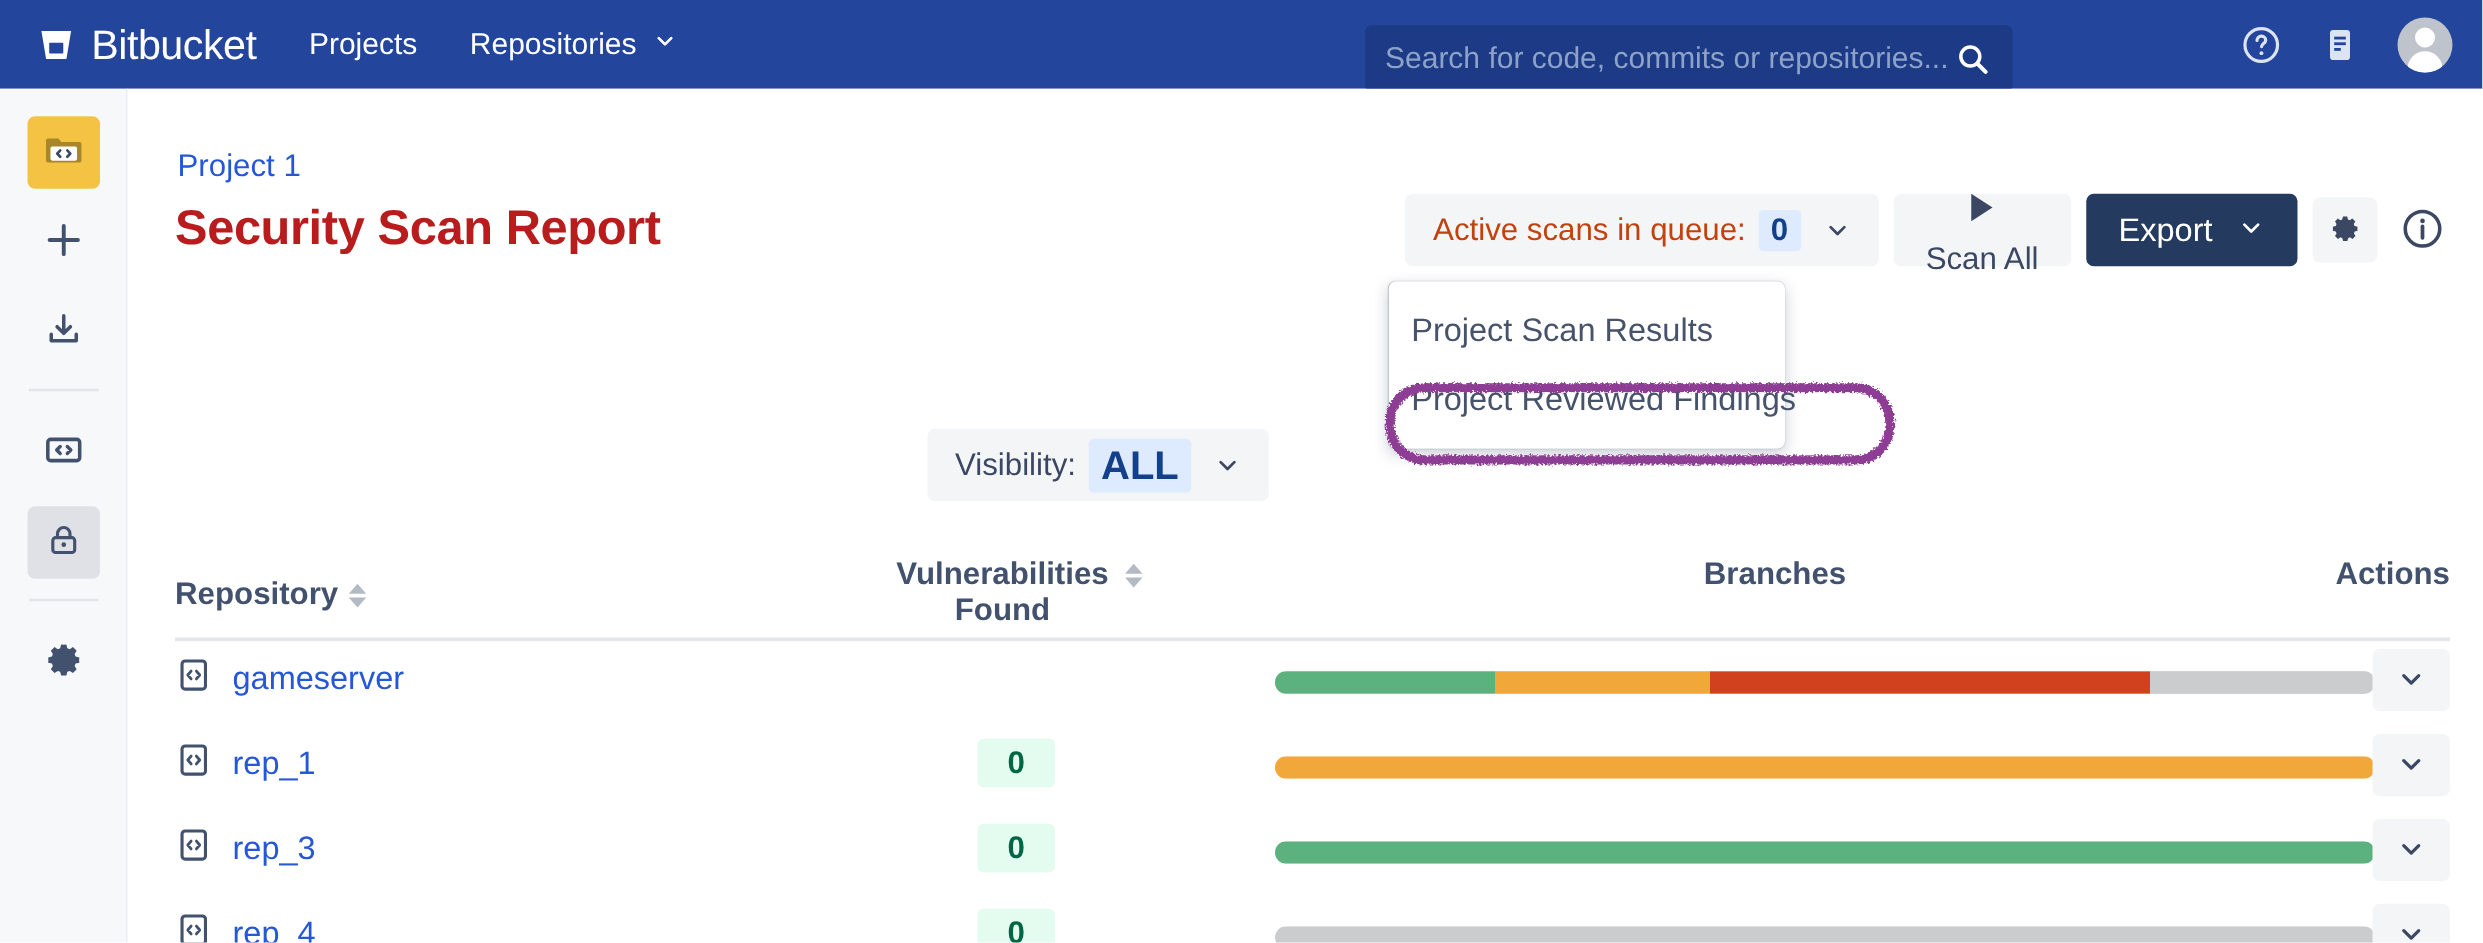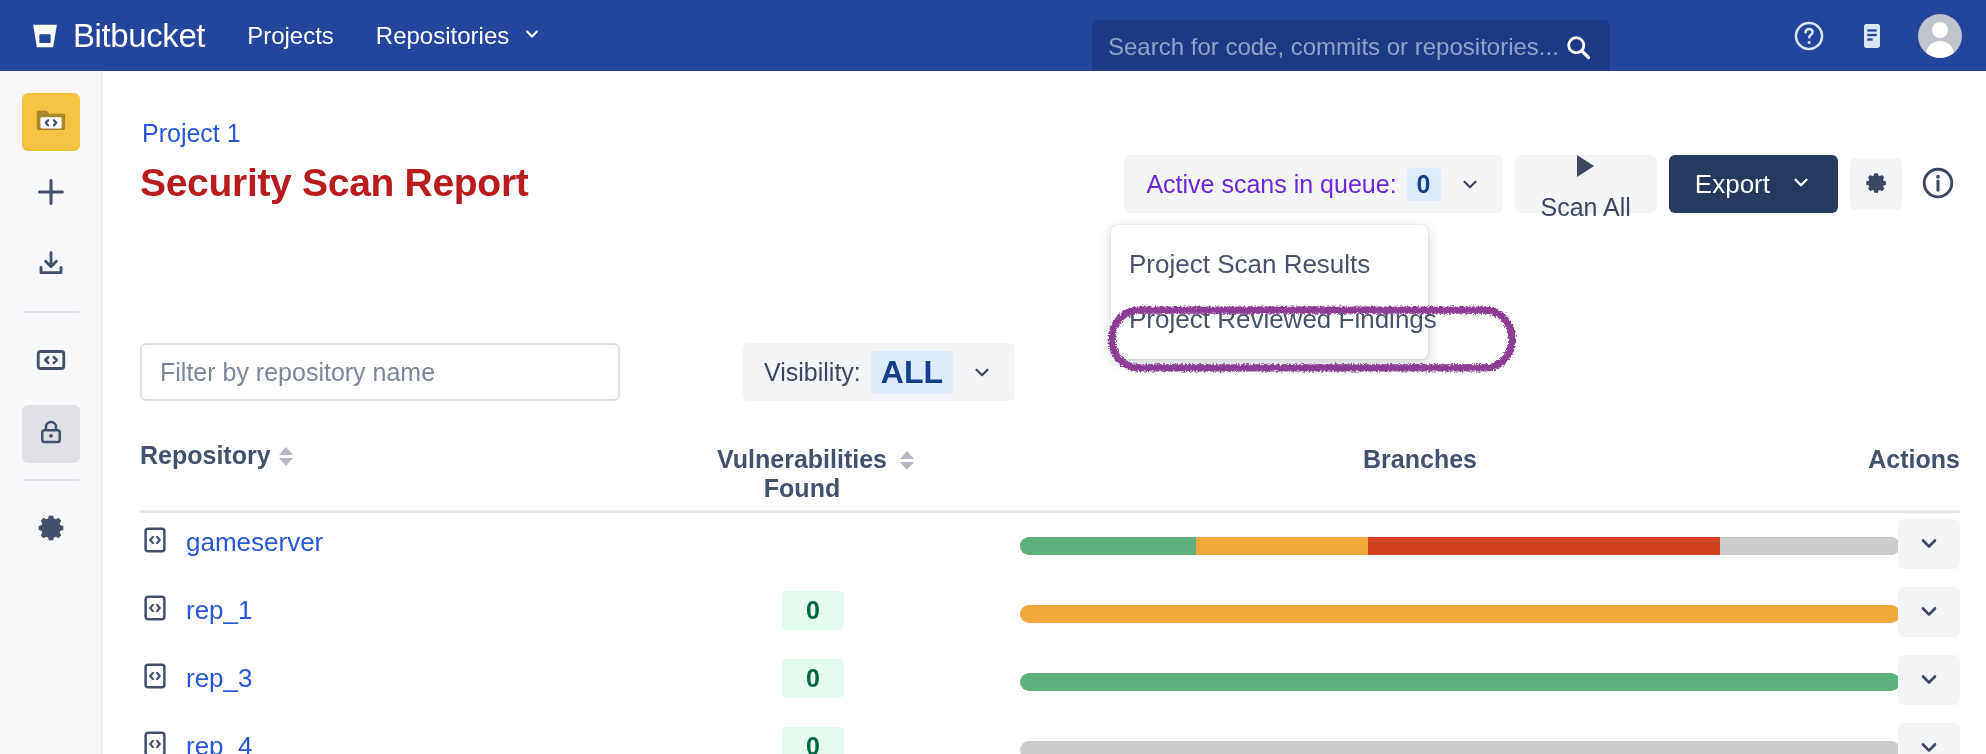--- a/index.html
+++ b/index.html
@@ -76,21 +76,21 @@
     position:absolute; left: 38px; top: 90px;
     color:#b91c1c; font-size: 39px; font-weight: bold; letter-spacing:-0.3px;
   }
 
   
   .toolbar { position:absolute; right: 24px; top: 84px; display:flex; align-items:center; gap: 12px; }
   .queue-pill {
     height: 58px; background:#F4F5F7; border-radius: 6px;
     display:flex; align-items:center; padding: 0 22px; cursor:pointer;
   }
-  .queue-label { color:#6d28d9; font-size: 25px; }
+  .queue-label { color:#c2410c; font-size: 25px; }
   .queue-count {
     background:#DEEBFF; color:#12408A; font-weight:bold; font-size:25px;
     border-radius:4px; padding: 2px 10px; margin-left: 10px;
   }
   .queue-pill .caret { margin-left: 18px; display:flex; }
   .btn-scan {
     height: 58px; background:#F4F5F7; border-radius:6px; border:none;
     display:flex; align-items:center; padding: 0 26px; gap: 16px; cursor:pointer;flex-direction:column;
   }
   .btn-scan span { color:#3B4763; font-size: 25px; font-family:"Liberation Sans", sans-serif; }
@@ -149,21 +149,21 @@
   }
   .visibility-pill .caret { margin-left: 18px; display:flex; }
 
   
   .table { position:absolute; left: 38px; top: 370px; width: 1820px; }
   .thead { position:relative; height: 72px; border-bottom: 3px solid #E4E6EA; }
   .th {
     position:absolute; color:#42526E; font-size: 25px; font-weight: bold;
     display:flex; align-items:flex-start; gap: 8px;
   }
-  .th-repo { left: 0; top: 0; }
+  .th-repo { left: 0; top: 20px; }
   .th-vuln { left: 568px; top: 4px; width: 210px; justify-content:center; text-align:center; flex-wrap:wrap; }
   .th-vuln .twoline { display:block; text-align:center; width: 180px; }
   .th-branches { left: 880px; top: 4px; width: 800px; justify-content:center; }
   .th-actions { right: 0; top: 4px; }
   .sorter { display:flex; flex-direction:column; gap:3px; padding-top:6px; cursor:pointer; }
   .sorter i { display:block; width:0; height:0; border-left:7px solid transparent; border-right:7px solid transparent; }
   .sorter i.up { border-bottom: 8px solid #B3BAC5; }
   .sorter i.dn { border-top: 8px solid #B3BAC5; }
 
   .row { position:relative; height: 68px; }
@@ -355,21 +355,20 @@
           <filter id="rough">
             <feTurbulence type="fractalNoise" baseFrequency="0.55" numOctaves="3" seed="7" result="t"></feTurbulence>
             <feDisplacementMap in="SourceGraphic" in2="t" scale="5" xChannelSelector="R" yChannelSelector="G"></feDisplacementMap>
           </filter>
         </defs>
         <rect x="10" y="9" width="400" height="58" rx="27" ry="27" fill="none" stroke="#8E3C94" stroke-width="7" filter="url(#rough)"></rect>
         <rect x="12" y="11" width="396" height="54" rx="26" ry="26" fill="none" stroke="#8E3C94" stroke-width="3.5" opacity="0.75" filter="url(#rough)"></rect>
       </svg>
     </div>
 
-    <input class="filter-input" value="" placeholder="Filter by repository name" style="">
 
     <div class="visibility-pill">
       <span class="vis-label">Visibility:</span>
       <span class="vis-value">ALL</span>
       <span class="caret">
         <svg width="22" height="22" viewBox="0 0 24 24">
             <path d="M6 9.5l6 6 6-6" stroke="#3B4763" stroke-width="2.4" fill="none" stroke-linecap="round" stroke-linejoin="round"></path>
           </svg>
       </span>
     </div>

